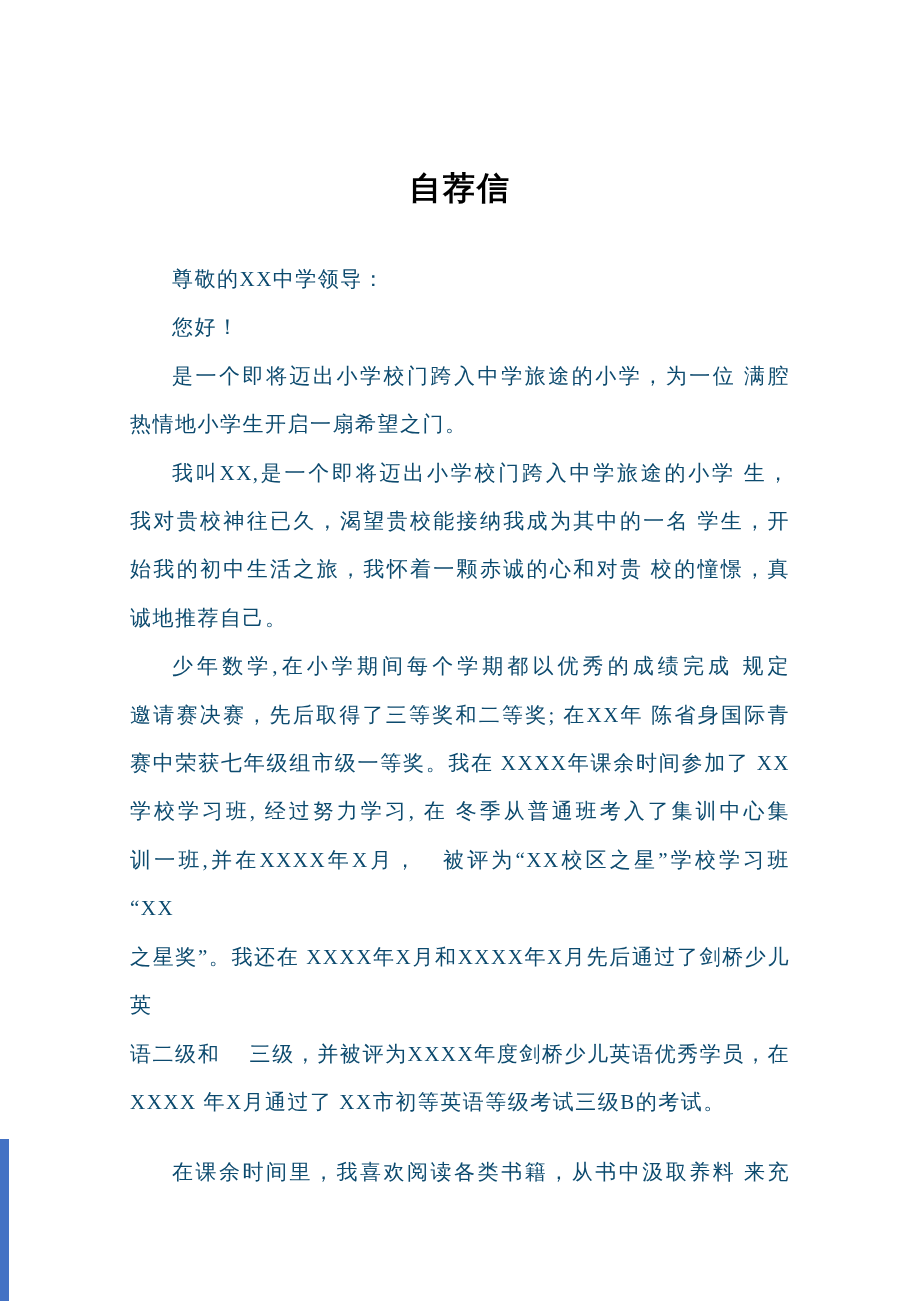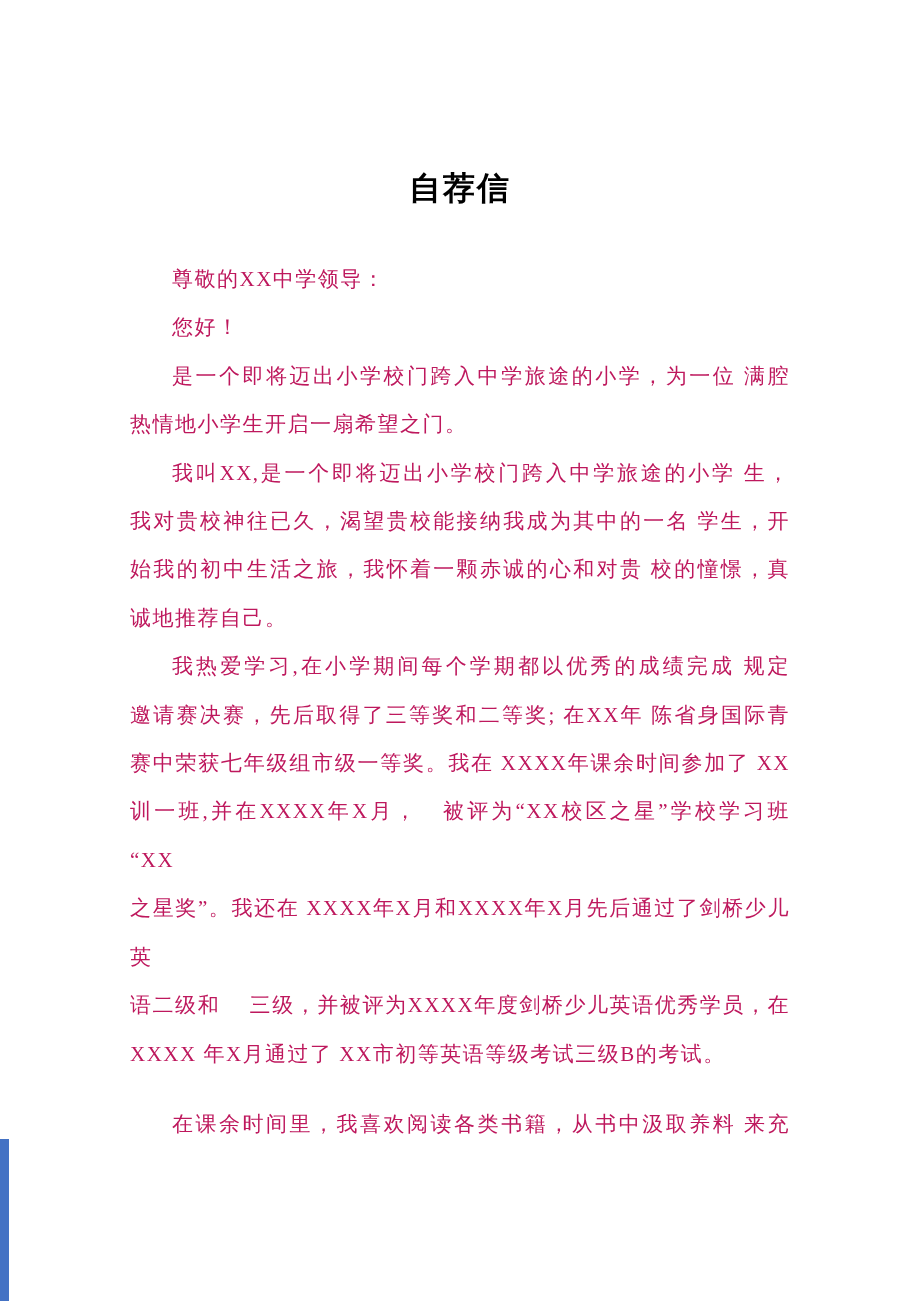--- a/index.html
+++ b/index.html
@@ -64,32 +64,33 @@
     width: 9px;
     height: 162px;
   }
 </style>
 </head>
 <body>
 
 <div class="page">
   <h1 class="doc-title">自荐信</h1>
 
-  <div class="letter-body" id="letter-body" style="color: #be185d;">
+  <div class="letter-body" id="letter-body" style="color: #0c4a6e;">
       <div class="line indent">尊敬的XX中学领导：</div>
       <div class="line indent">您好！</div>
       <div class="line indent fill">是一个即将迈出小学校门跨入中学旅途的小学，为一位 满腔</div>
       <div class="line">热情地小学生开启一扇希望之门。</div>
       <div class="line indent fill">我叫XX,是一个即将迈出小学校门跨入中学旅途的小学 生，</div>
       <div class="line fill">我对贵校神往已久，渴望贵校能接纳我成为其中的一名 学生，开</div>
       <div class="line fill">始我的初中生活之旅，我怀着一颗赤诚的心和对贵 校的憧憬，真</div>
       <div class="line">诚地推荐自己。</div>
-      <div class="line indent fill">我热爱学习,在小学期间每个学期都以优秀的成绩完成 规定</div>
+      <div class="line indent fill">少年数学,在小学期间每个学期都以优秀的成绩完成 规定</div>
       <div class="line fill">邀请赛决赛，先后取得了三等奖和二等奖; 在XX年 陈省身国际青</div>
       <div class="line fill">赛中荣获七年级组市级一等奖。我在 XXXX年课余时间参加了 XX</div>
+      <div class="line fill">学校学习班, 经过努力学习, 在 冬季从普通班考入了集训中心集</div>
       <div class="line fill">训一班,并在XXXX年X月，　被评为“XX校区之星”学校学习班 “XX</div>
       <div class="line fill">之星奖”。我还在 XXXX年X月和XXXX年X月先后通过了剑桥少儿英</div>
       <div class="line fill">语二级和　 三级，并被评为XXXX年度剑桥少儿英语优秀学员，在</div>
       <div class="line">XXXX 年X月通过了 XX市初等英语等级考试三级B的考试。</div>
       <div class="spacer"></div>
       <div class="line indent fill">在课余时间里，我喜欢阅读各类书籍，从书中汲取养料 来充</div>
     </div>
 
   <div class="accent-bar" style="background: rgb(68, 114, 196);"></div>
 </div>

